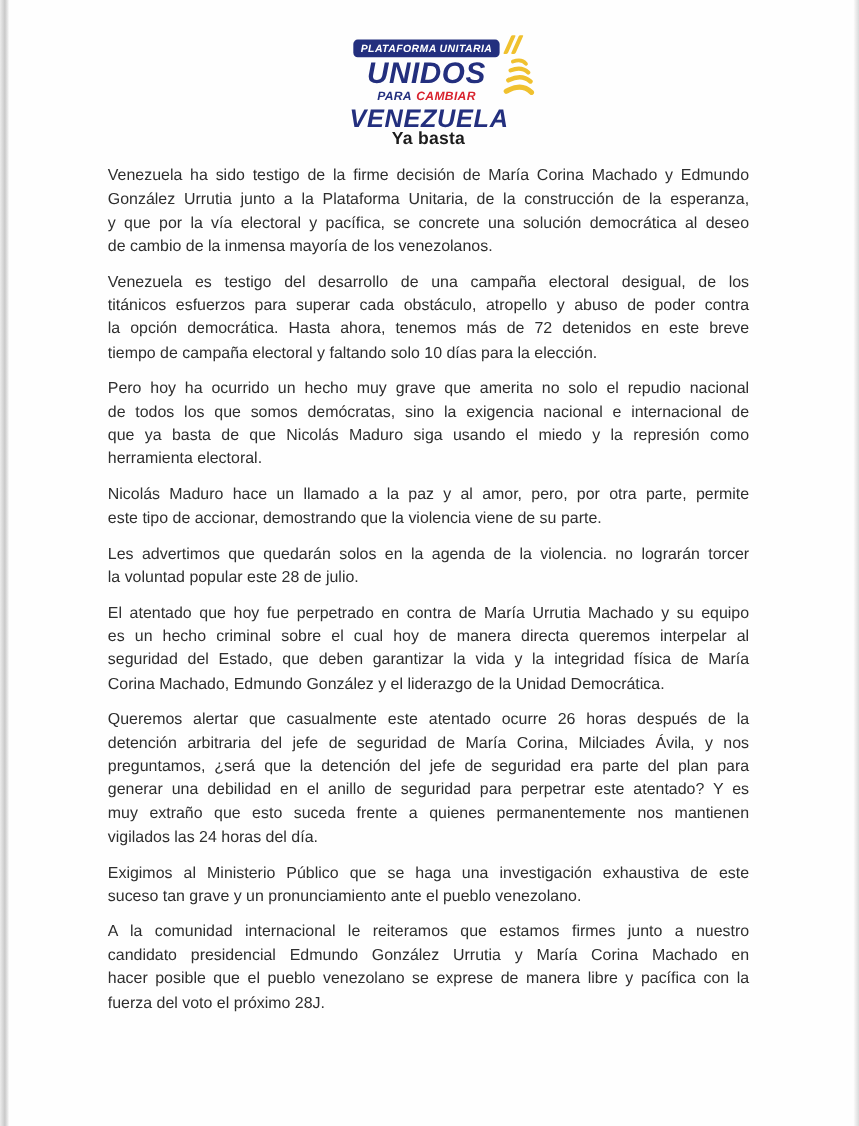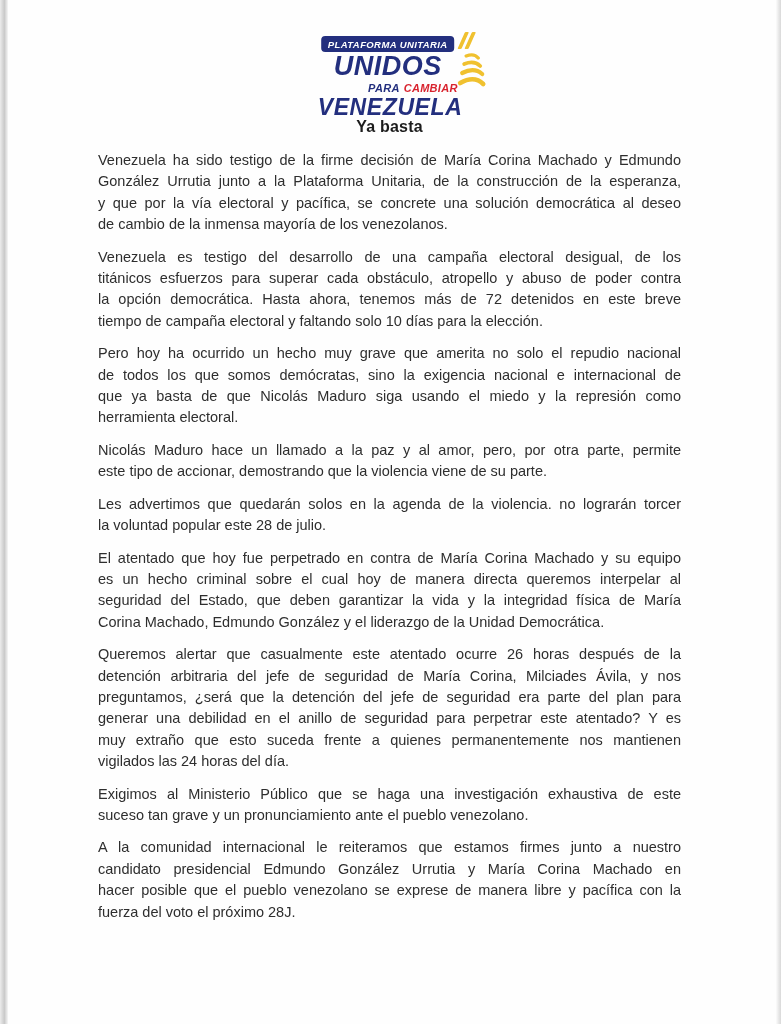--- a/index.html
+++ b/index.html
@@ -48,21 +48,21 @@
     transform:skewX(-24deg);
     border-radius:1px;
   }
   .logo-unidos-row{position:relative;margin-top:1px;}
   .unidos{
     color:var(--navy);
     font-size:27px;font-weight:900;font-style:italic;
     letter-spacing:.5px;line-height:1.0;
   }
   .hand{position:absolute;right:-28px;top:-2px;}
-  .logo-para-row{margin-top:-1px;line-height:1.0;text-align:right;}
+  .logo-para-row{margin-top:-1px;line-height:1.0;}
   .para-w,.cambiar{
     font-size:11px;font-weight:bold;font-style:italic;letter-spacing:.3px;
   }
   .para-w{color:var(--navy);margin-right:4px;}
   .cambiar{color:var(--red);}
   .venezuela{
     color:var(--navy);
     font-size:23px;font-weight:900;font-style:italic;
     letter-spacing:.6px;line-height:1.05;margin-top:0px;
   }
@@ -142,21 +142,21 @@
       </div>
       <div class="paragraph">
         <div class="line">Nicolás Maduro hace un llamado a la paz y al amor, pero, por otra parte, permite</div>
         <div class="line last">este tipo de accionar, demostrando que la violencia viene de su parte.</div>
       </div>
       <div class="paragraph">
         <div class="line">Les advertimos que quedarán solos en la agenda de la violencia. no lograrán torcer</div>
         <div class="line last">la voluntad popular este 28 de julio.</div>
       </div>
       <div class="paragraph">
-        <div class="line">El atentado que hoy fue perpetrado en contra de María Corina Machado y su equipo</div>
+        <div class="line">El atentado que hoy fue perpetrado en contra de María Urrutia Machado y su equipo</div>
         <div class="line">es un hecho criminal sobre el cual hoy de manera directa queremos interpelar al</div>
         <div class="line">seguridad del Estado, que deben garantizar la vida y la integridad física de María</div>
         <div class="line last">Corina Machado, Edmundo González y el liderazgo de la Unidad Democrática.</div>
       </div>
       <div class="paragraph">
         <div class="line">Queremos alertar que casualmente este atentado ocurre 26 horas después de la</div>
         <div class="line">detención arbitraria del jefe de seguridad de María Corina, Milciades Ávila, y nos</div>
         <div class="line">preguntamos, ¿será que la detención del jefe de seguridad era parte del plan para</div>
         <div class="line">generar una debilidad en el anillo de seguridad para perpetrar este atentado? Y es</div>
         <div class="line">muy extraño que esto suceda frente a quienes permanentemente nos mantienen</div>

